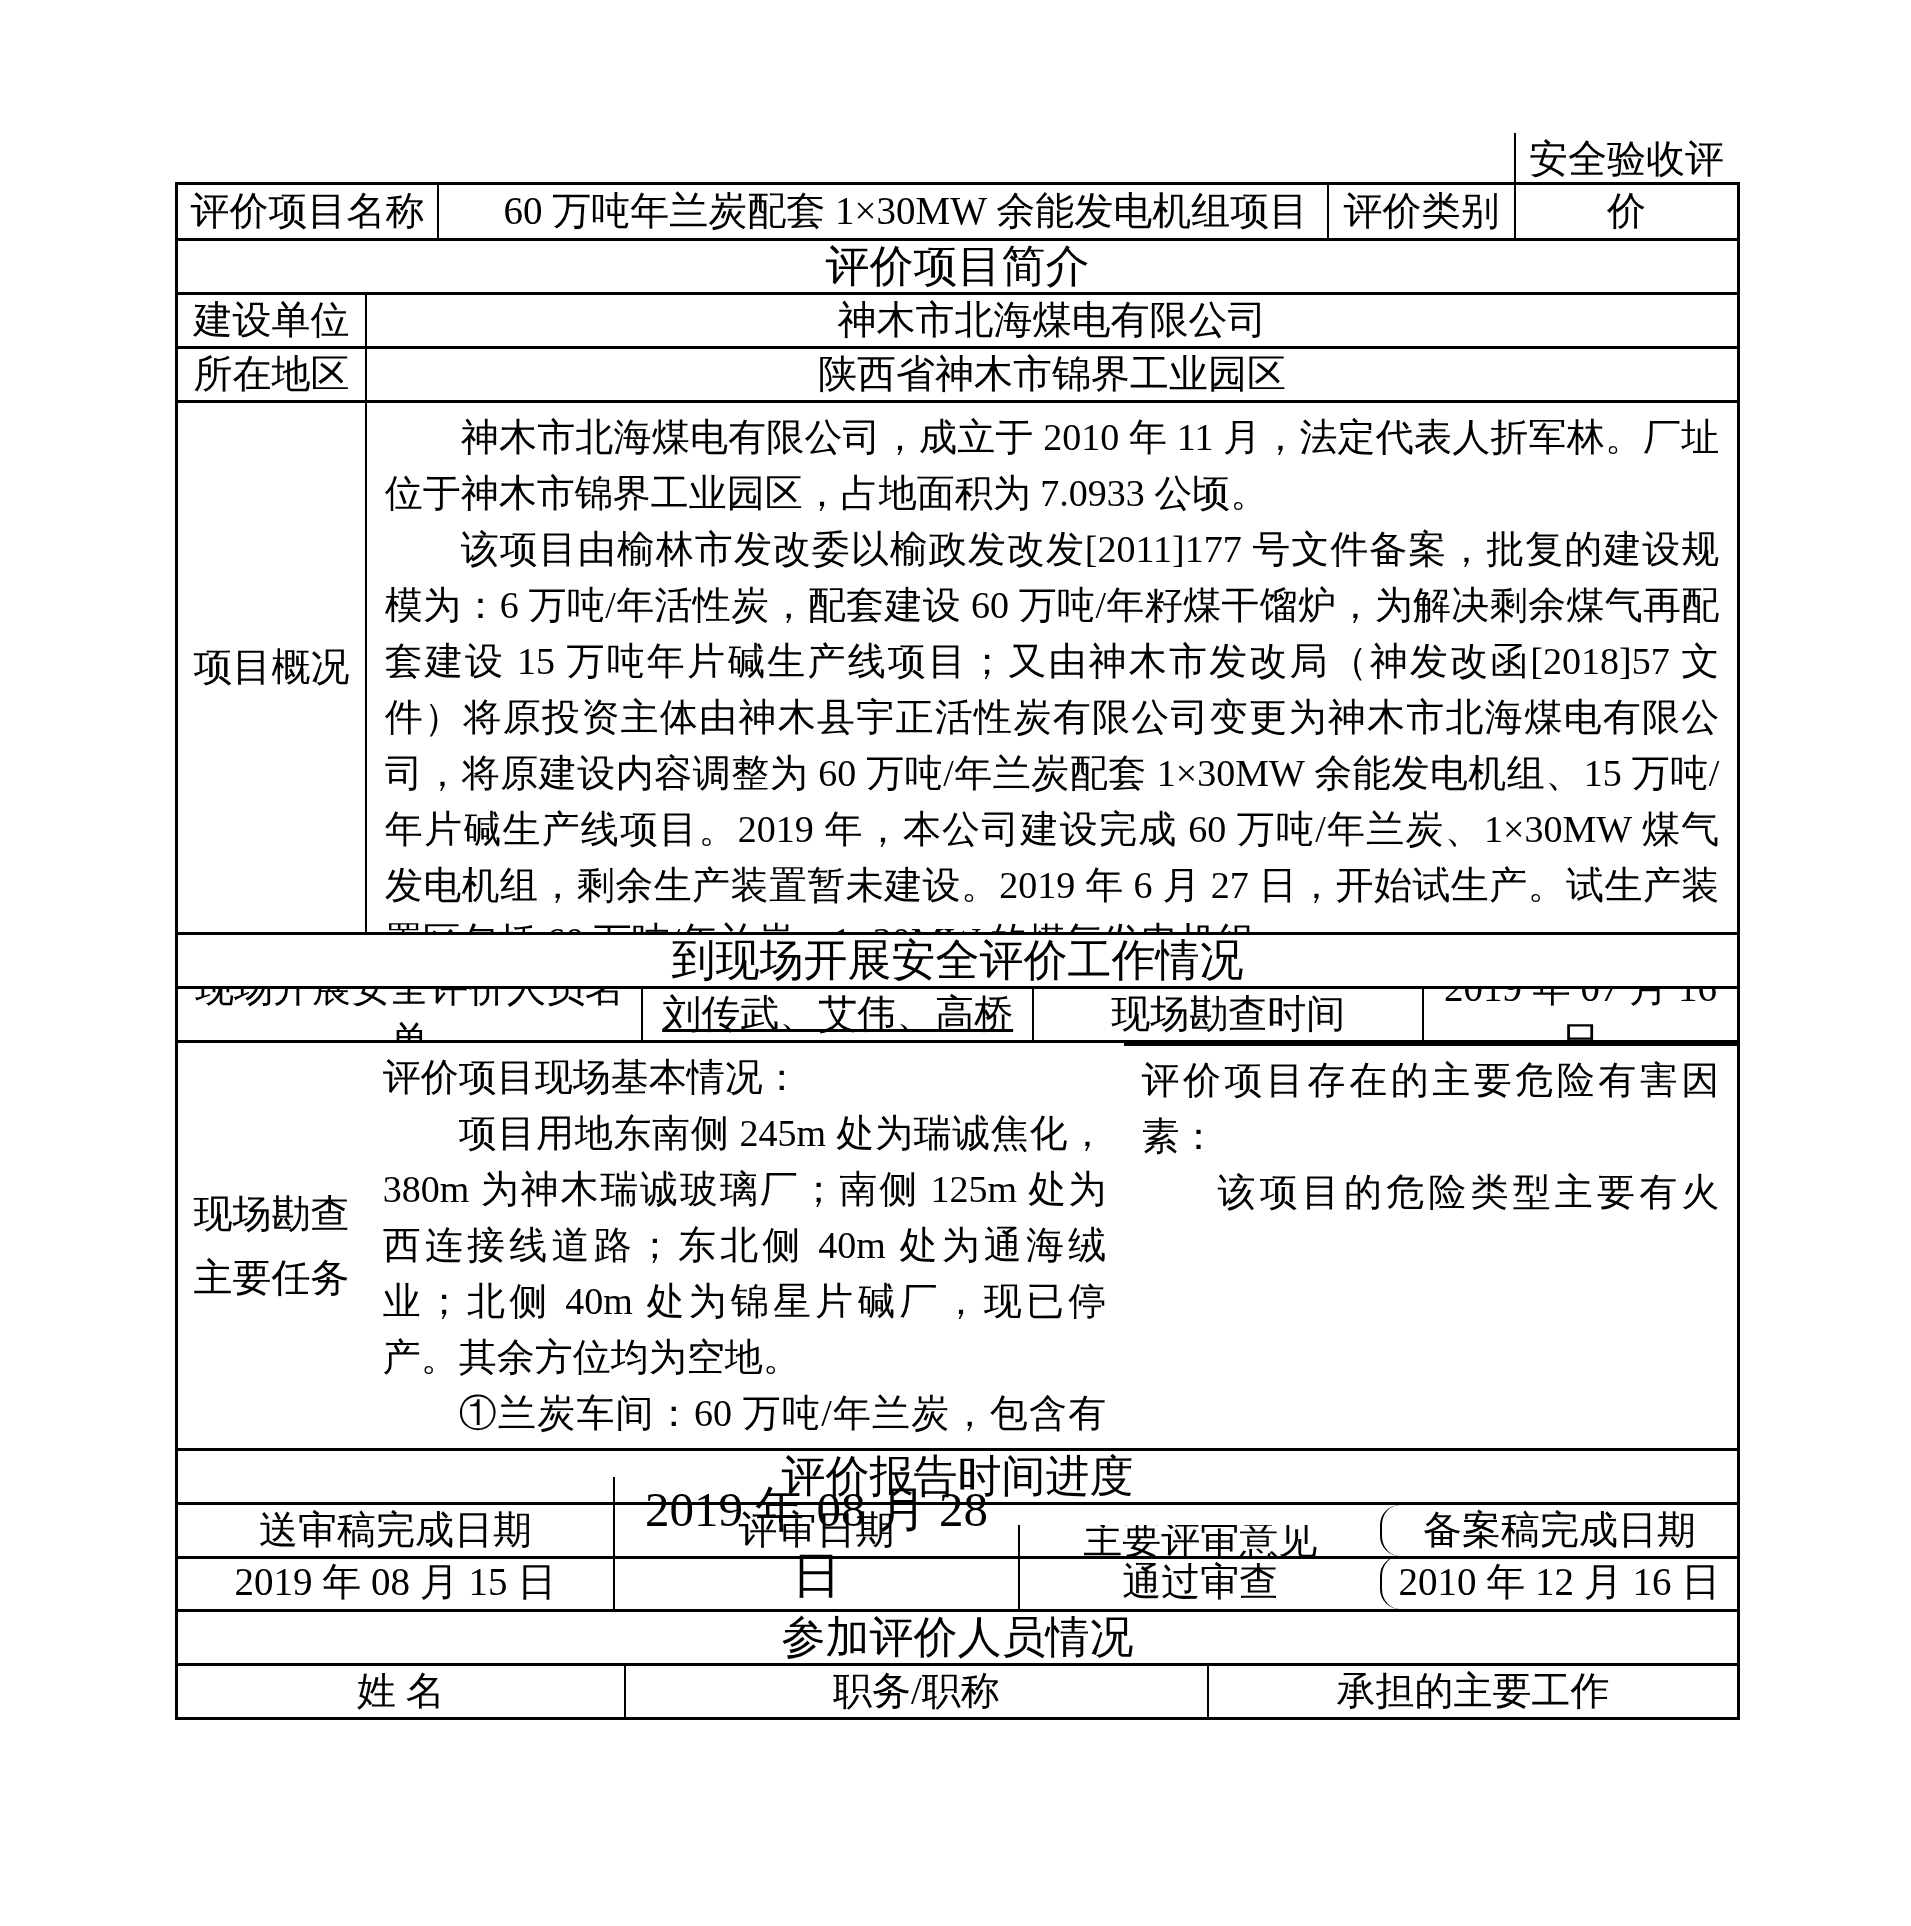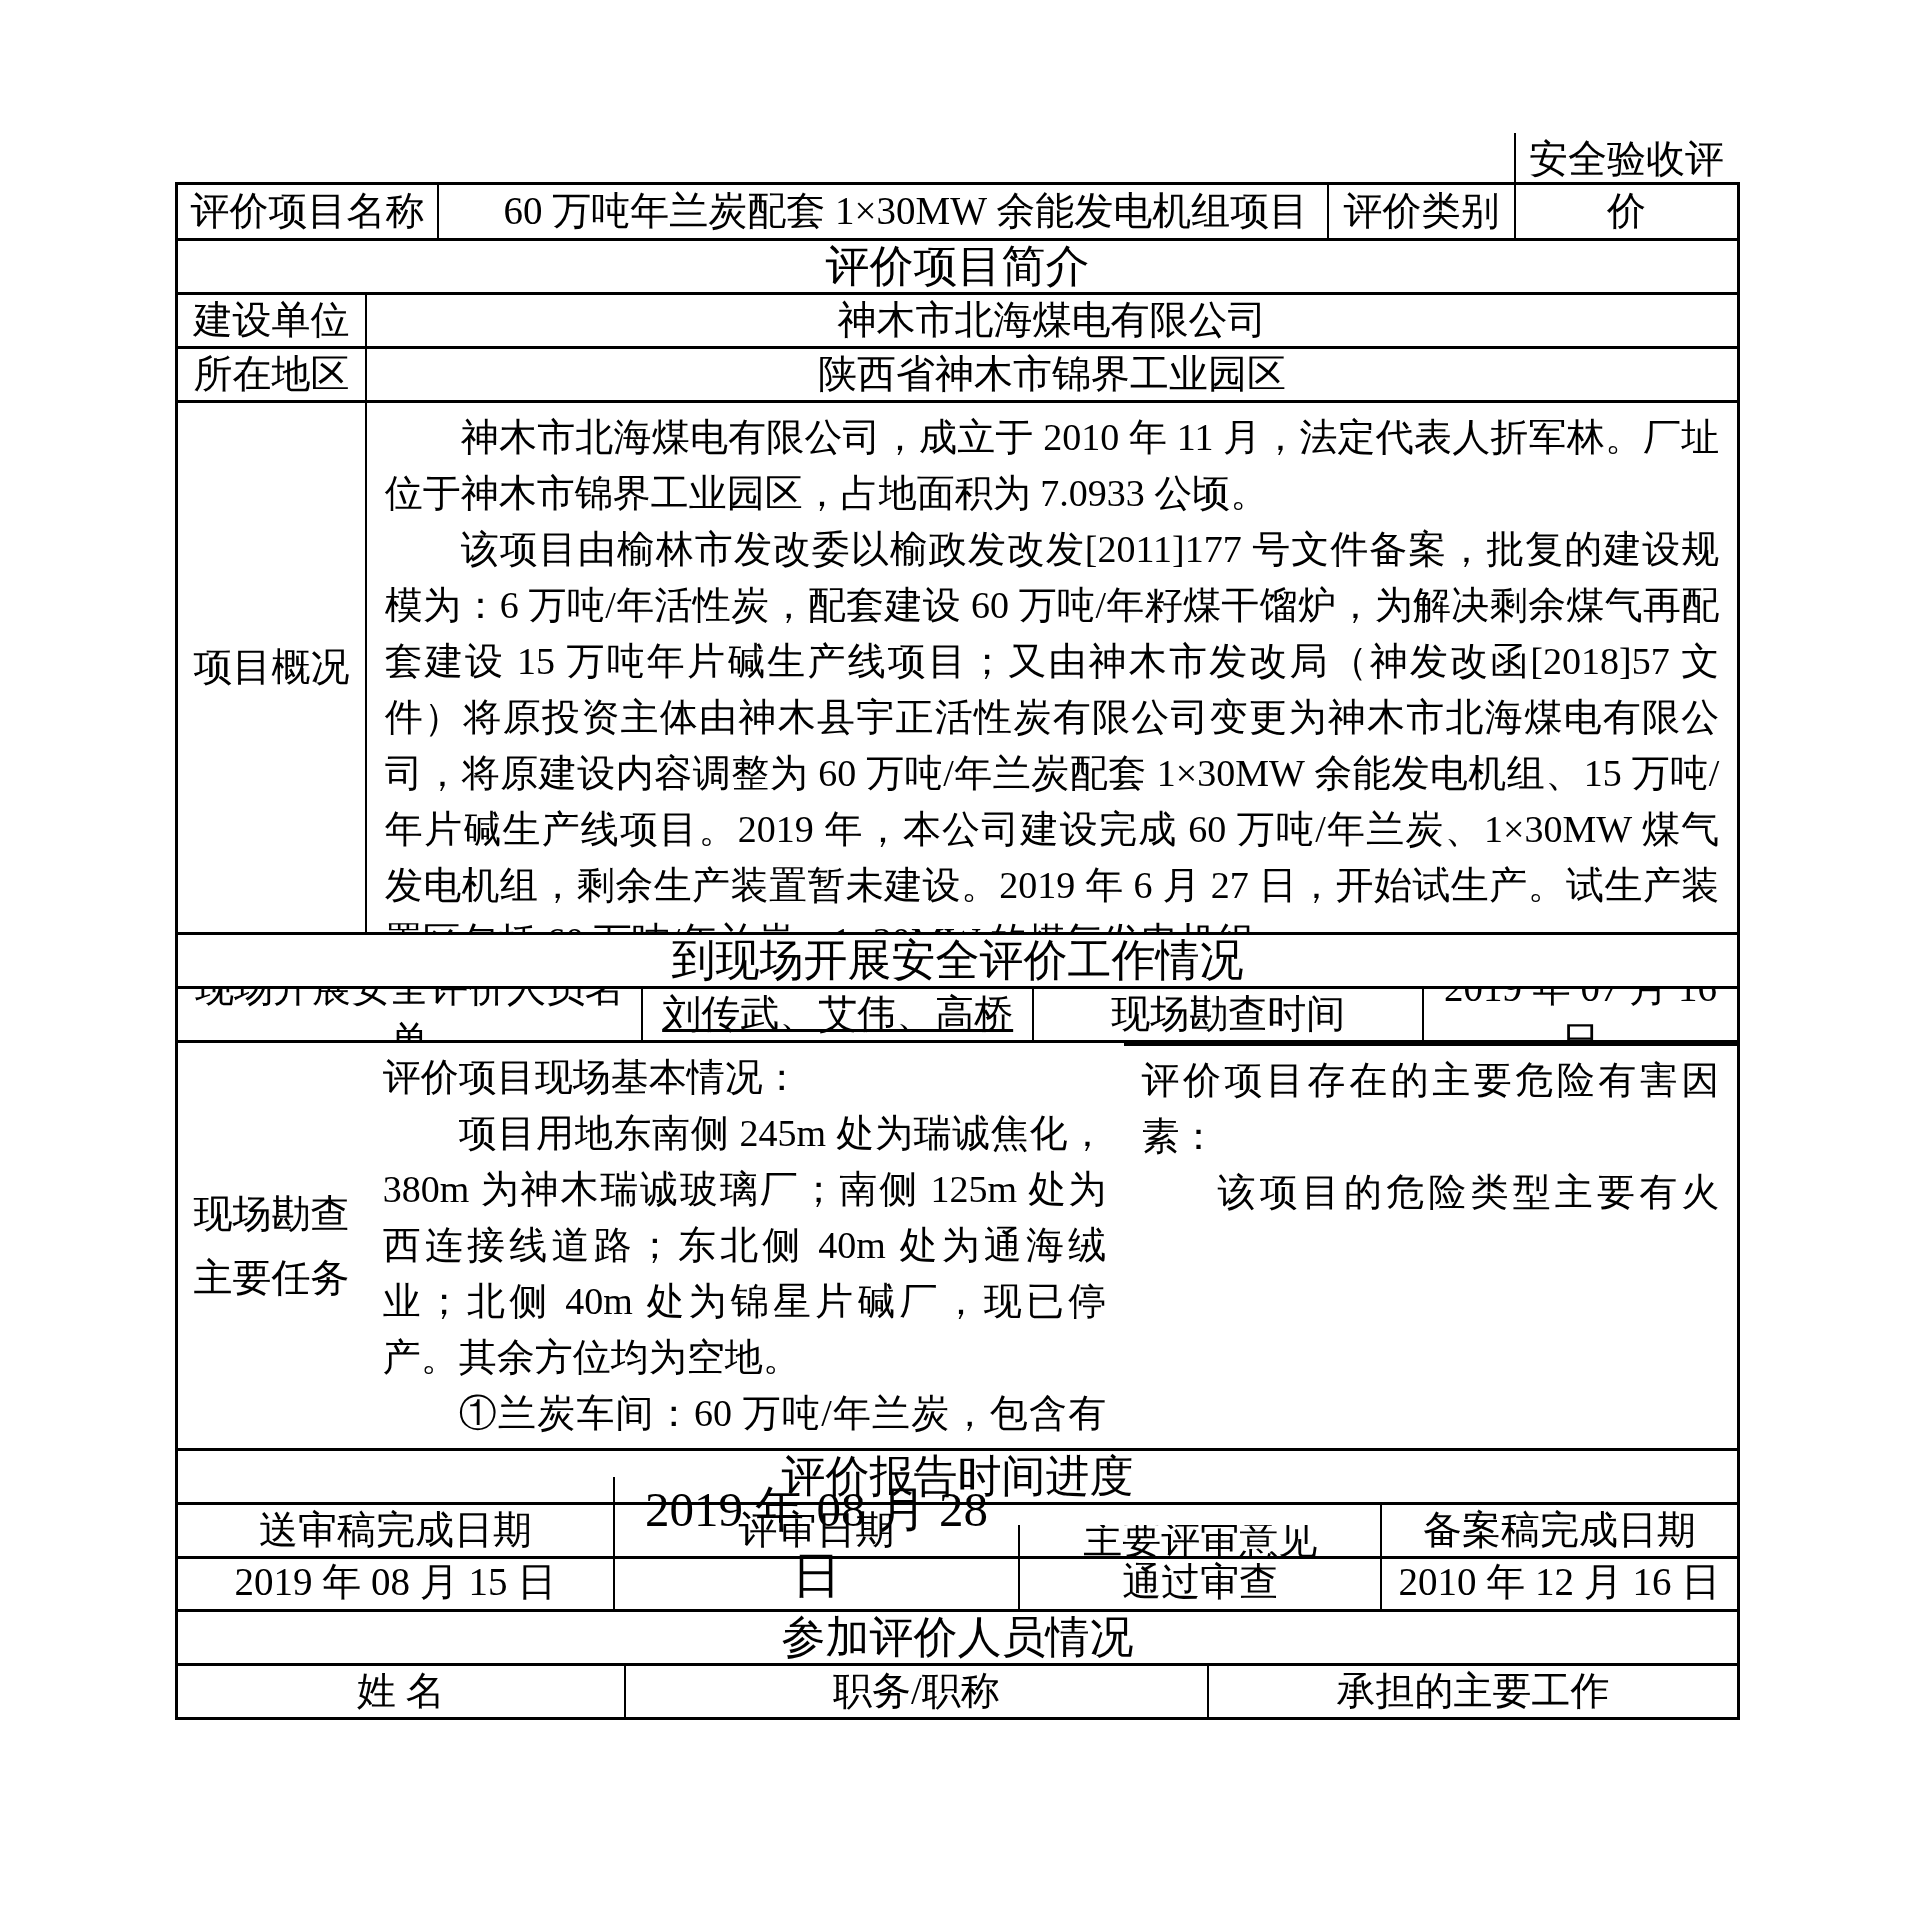--- a/index.html
+++ b/index.html
@@ -42,21 +42,21 @@
   .rfull .c1{width:100%;}
   .rlbl .c1{width:12.0%;}
   .rlbl .c2{width:88.0%;}
   .r7 .c1{width:29.7%;}
   .r7 .c2{width:25.1%;text-decoration:underline;}
   .r7 .c3{width:25.0%;}
   .r7 .c4{width:20.2%;}
   .r10 .c1{width:27.9%;}
   .r10 .c2{width:26.0%;}
   .r10 .c3{width:23.2%;margin-top:20px;}
-  .r10 .c4{width:22.9%;}
+  .r10 .c4{width:22.9%;border-radius:20px;}
   .rp .c1{width:28.6%;}
   .rp .c2{width:37.4%;}
   .rp .c3{width:34.0%;}
   
   .txt{
     display:block;
     text-align:justify;
     padding:6.2px 17.7px;
     font-size:38px;
   }

